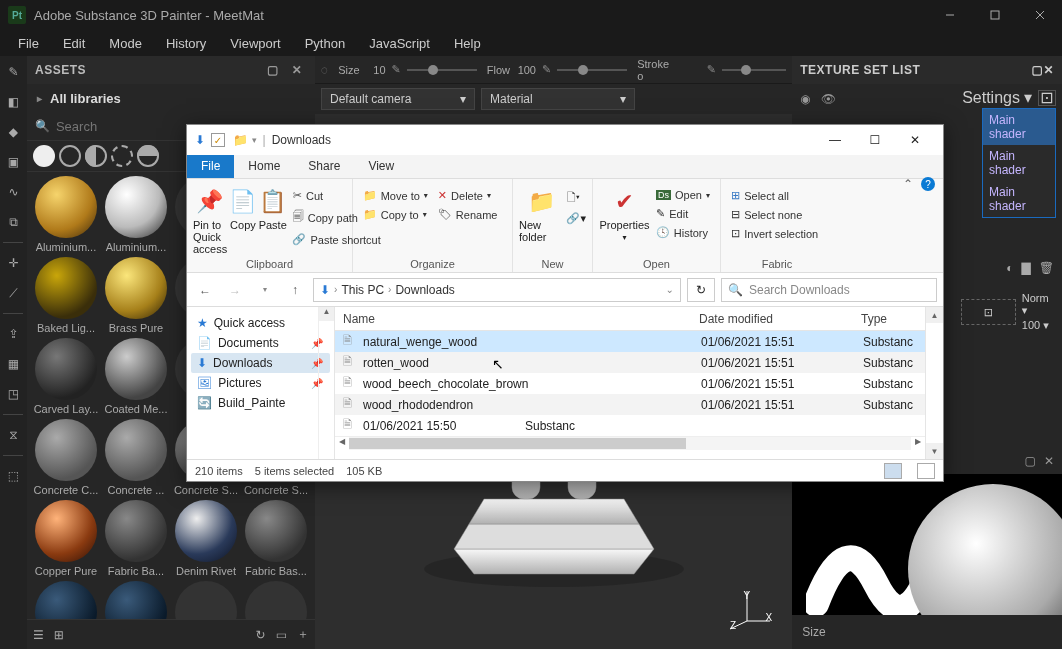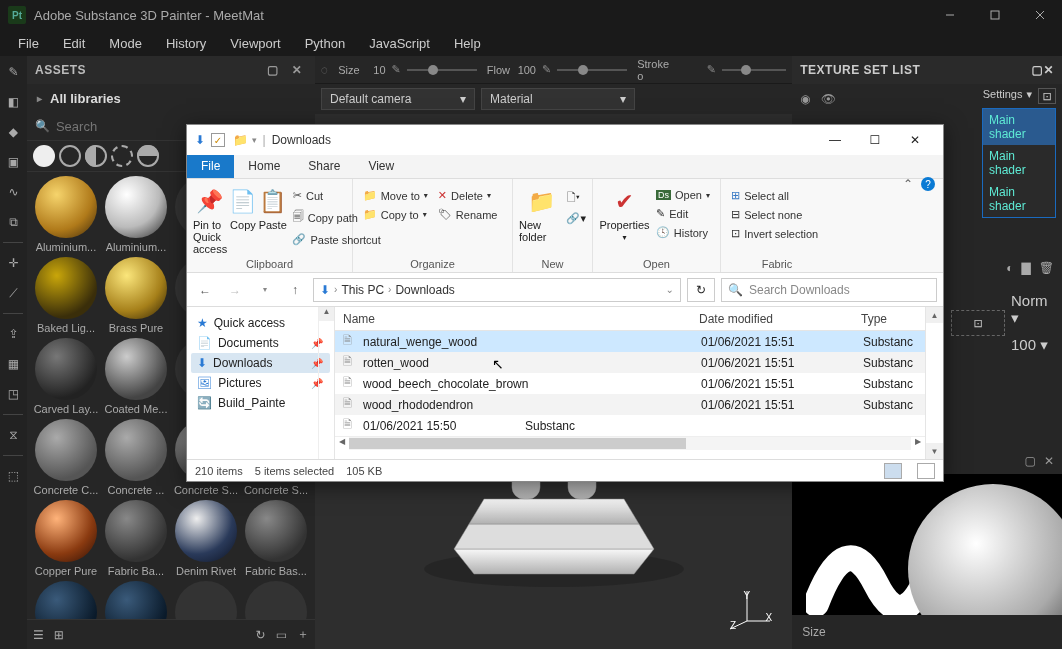--- a/index.html
+++ b/index.html
@@ -46,23 +46,23 @@
 .pedestal { margin-bottom:60px; }
 .axes { position:absolute; right:20px; bottom:18px; font-size:10px; color:#fff;}
 .axes .y { position:absolute; right:22px; bottom:30px;}
 .axes .x { position:absolute; right:0; bottom:8px;}
 .axes .z { position:absolute; right:36px; bottom:0px;}
 .rpanel { width:320px; background:#262626; display:flex; flex-direction:column; position:relative;}
 .ts-head { height:28px; display:flex; align-items:center; padding:0 8px; font-weight:600; letter-spacing:0.5px; background:#2a2a2a;}
 .ts-head .spacer{flex:1;}
 .ts-row { height:30px; display:flex; align-items:center; padding:0 8px; gap:10px; color:#999;}
 .shader-pop { position:absolute; right:6px; top:52px; background:#2a2a2a; border:1px solid #1a6abf; width:74px; z-index:5;}
-.shader-pop .row { padding:4px 6px; font-size:12px; color:#5eead4;}
+.shader-pop .row { padding:4px 6px; font-size:12px; color:#c4b5fd;}
 .shader-pop .row.sel { background:#2a5a8f; }
-.settings-dd { position:absolute; right:6px; top:32px; display:flex; align-items:flex-start; color:#ccc; font-size:11px;}
+.settings-dd { position:absolute; right:6px; top:32px; display:flex; align-items:center; color:#ccc; font-size:16px;}
 .props-area { flex:1; background:#262626; padding-top:130px; position:relative;}
 .props-head { height:28px; display:flex; align-items:center; justify-content:flex-end; padding:0 8px; gap:8px; position:absolute; top:140px; right:0; left:0;}
 .props-icons { display:flex; gap:8px; color:#aaa;}
 .norm-row { position:absolute; top:178px; right:8px; width:70px; display:flex; flex-direction:column; align-items:flex-end; gap:4px; font-size:11px;}
 .norm-box { width:60px; height:26px; border:1px dashed #666; display:flex; align-items:center; justify-content:center;}
 .preview3d { position:absolute; top:360px; left:0; right:0; height:200px; background:#000;}
 .preview3d .squig { position:absolute; left:14px; top:20px; width:200px; height:130px;}
 .preview3d .sball { position:absolute; right:-16px; top:10px; width:170px; height:170px; border-radius:50%; background:radial-gradient(circle at 40% 35%,#fff,#aaa 60%,#333);}
 .brush-sec { position:absolute; bottom:0; left:0; right:0; padding:10px; background:#262626;}
 .brush-sec h4 { font-size:12px; letter-spacing:1px; color:#bbb; font-weight:600; margin-bottom:10px;}
@@ -393,21 +393,21 @@
       <div class="props-head">
         <span class="props-icons">
           <span>◐</span>
           <span>▇</span>
           <span>🗑</span>
         </span>
       </div>
       <div class="norm-row">
         <div style="display:flex;align-items:center;gap:6px">
           <div class="norm-box">⊡</div>
-          <div style="display:flex;flex-direction:column;gap:9px;font-size:15px">
+          <div style="display:flex;flex-direction:column;gap:2px;font-size:11px">
             <span><span>Norm</span> ▾</span>
             <span><span>100</span> ▾</span>
           </div>
         </div>
       </div>
 
       <div style="position:absolute;top:340px;right:8px;display:flex;gap:8px;color:#999">
         <span>▢</span>
         <span>✕</span>
       </div>

